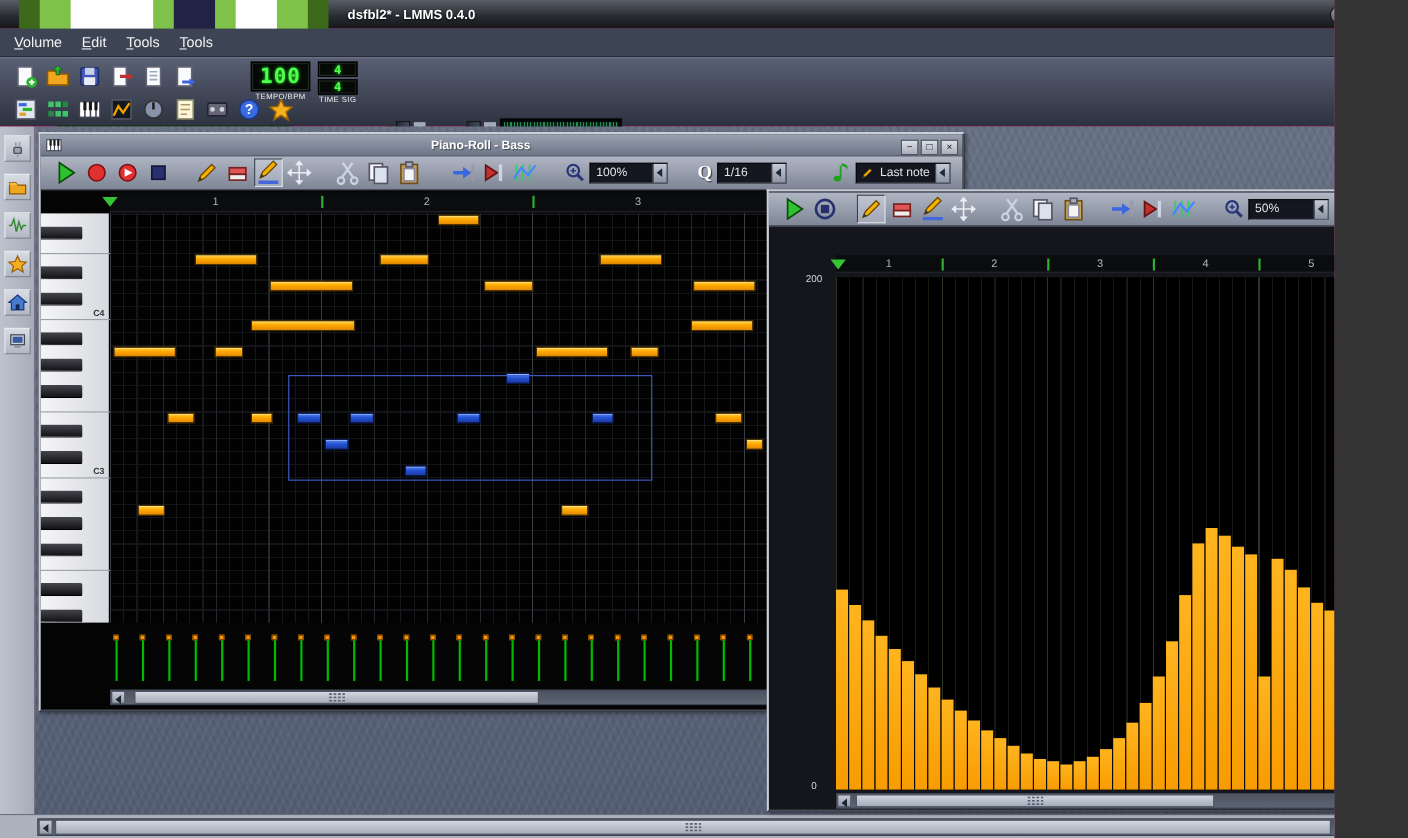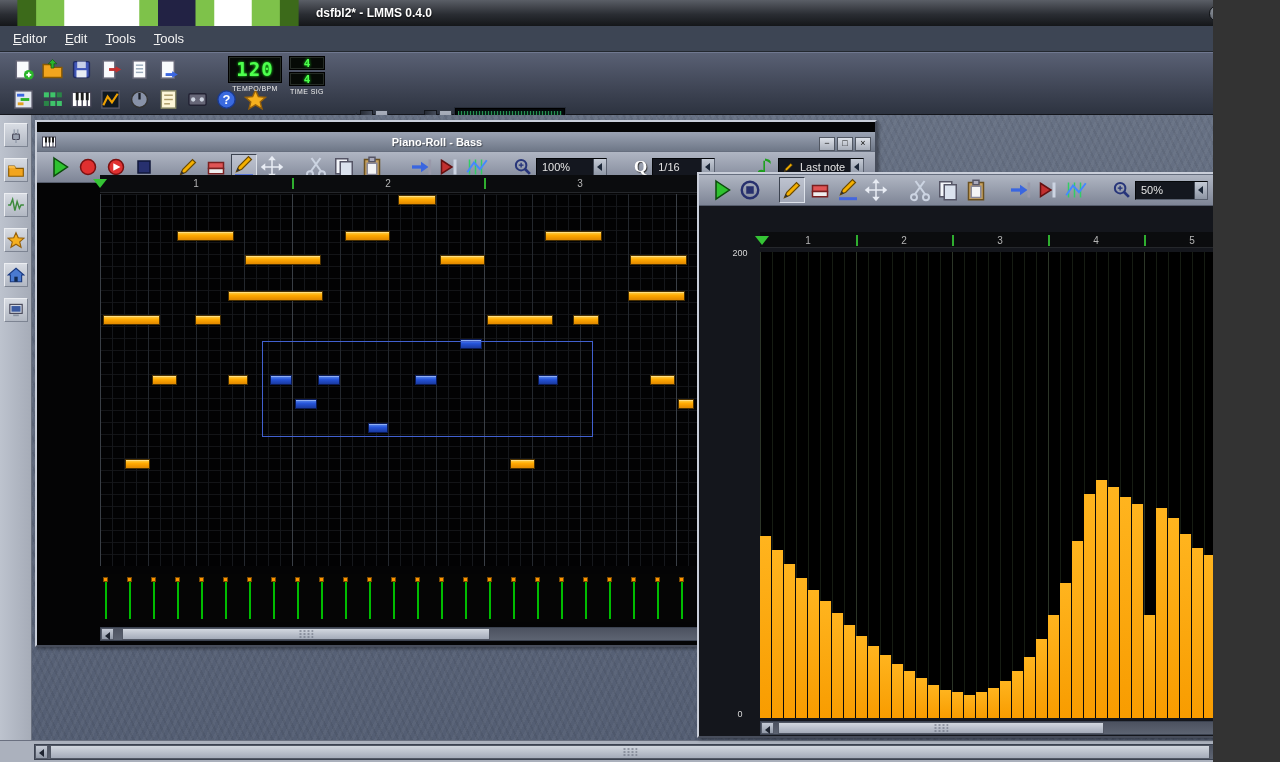--- a/index.html
+++ b/index.html
@@ -69,21 +69,21 @@
 
   
   .workspace { position:absolute; left:32px; top:115px; width:1248px; height:625px;
     background:repeating-linear-gradient(115deg, rgba(255,255,255,.035) 0 3px, transparent 3px 7px),
                repeating-linear-gradient(245deg, rgba(0,0,0,.06) 0 2px, transparent 2px 6px),
                linear-gradient(180deg,#677184,#545e73); }
 
   .subwin { position:absolute; border:2px solid; border-color:#c9ced9 #474d5b #474d5b #c9ced9;
     box-shadow:2px 2px 3px rgba(0,0,0,.35); }
   .sub-titlebar { height:19px; display:flex; align-items:center; padding:0 4px; }
-  .pr-win .sub-titlebar { background:linear-gradient(#9ba3b3,#6e7787);margin-top:10px; }
+  .pr-win .sub-titlebar { background:linear-gradient(#9ba3b3,#6e7787); }
   .ae-win .sub-titlebar { height:22px; background:linear-gradient(#7e92bf,#48587e); }
   .sub-title { flex:1; text-align:center; color:#fff; font-weight:bold; font-size:11px;
     text-shadow:1px 1px 1px rgba(0,0,0,.45); white-space:nowrap; overflow:hidden; }
   .sub-ic { width:16px; }
   .sub-ic svg { width:14px; height:14px; display:block; }
   .swbtn { width:16px; height:14px; margin-left:2px; background:linear-gradient(#dde1e8,#a8aeba);
     border:1px solid #515762; font-size:9px; line-height:11px; text-align:center; color:#111; }
   .sub-toolbar { height:32px; display:flex; align-items:center; padding-left:10px;
     background:linear-gradient(#b0b6c3,#7e8596); border-top:1px solid #666e7e; border-bottom:1px solid #565d6c; }
   .tbtn { width:26px; height:26px; margin-right:2px; display:flex; align-items:center; justify-content:center;
@@ -178,21 +178,21 @@
           <rect x="11" y="5" width="2" height="6" fill="#fff"></rect>
         </svg>
       </span>
     <span class="title-text">dsfbl2* - LMMS 0.4.0</span>
     <span class="wbtn">∨</span>
     <span class="wbtn">●</span>
     <span class="wbtn">×</span>
   </div>
 
   <div class="menubar" id="menubar">
-      <span class="menu-item">Editor</span>
+      <span class="menu-item">Volume</span>
       <span class="menu-item">Edit</span>
       <span class="menu-item">Tools</span>
       <span class="menu-item">Tools</span>
     </div>
 
   <div class="toolbar">
     <div class="tb-row" id="tb-row1">
         <button class="mbtn"><span><svg viewBox="0 0 16 16" style="width:100%;height:100%;display:block">
               <rect x="3" y="2" width="9" height="12" fill="#fafbfd" stroke="#667"></rect>
               <circle cx="11.7" cy="11.7" r="3.4" fill="#2bb52b"></circle>
@@ -270,21 +270,21 @@
             </svg></span></button>
         <button class="mbtn"><span><svg viewBox="0 0 16 16" style="width:100%;height:100%;display:block">
               <circle cx="8" cy="8" r="6" fill="#3a6ae0" stroke="#1a3a90"></circle>
               <text x="8" y="11" font-size="9" text-anchor="middle" fill="#fff" font-weight="bold" font-family="Liberation Sans,sans-serif">?</text>
             </svg></span></button>
         <button class="mbtn"><span><svg viewBox="0 0 16 16" style="width:100%;height:100%;display:block">
               <polygon points="8,1.5 10,6 15,6.5 11.3,9.7 12.5,14.5 8,11.8 3.5,14.5 4.7,9.7 1,6.5 6,6" fill="#f6b01e" stroke="#96600a"></polygon>
             </svg></span></button>
       </div>
     <div class="lcd-block tempo-block">
-      <div class="lcd">120</div>
+      <div class="lcd">100</div>
       <div class="lcd-label">TEMPO/BPM</div>
     </div>
     <div class="lcd-block sig-block">
       <div class="lcd">4</div>
       <div class="lcd">4</div>
       <div class="lcd-label">TIME SIG</div>
     </div>
     <div class="vol-tri"></div>
     <span class="tb-ic" style="left:331px;top:94px;width:14px;height:14px">
         <svg viewBox="0 0 16 16" style="width:100%;height:100%;display:block">
@@ -497,20 +497,42 @@
           <span class="dd-btn"></span>
         </div>
       </div>
       <div class="pr-timeline" id="pr-timeline">
         <span class="tl-marker" style="left:0"></span>
       <span class="tl-num" style="left: 96px;">1</span>
           <span class="tl-num" style="left: 288px;">2</span>
           <span class="tl-tick" style="left: 192px;"></span>
           <span class="tl-num" style="left: 480px;">3</span>
           <span class="tl-tick" style="left: 384px;"></span>
+        </div>
+      <div class="pr-keys" id="pr-keys">
+          <div class="key-black" style="top: 12px;"></div>
+          <div class="key-sep" style="top: 36px;"></div>
+          <div class="key-black" style="top: 48px;"></div>
+          <div class="key-black" style="top: 72px;"></div>
+          <div class="key-sep" style="top: 96px;"></div>
+          <div class="key-black" style="top: 108px;"></div>
+          <div class="key-black" style="top: 132px;"></div>
+          <div class="key-black" style="top: 156px;"></div>
+          <div class="key-sep" style="top: 180px;"></div>
+          <div class="key-black" style="top: 192px;"></div>
+          <div class="key-black" style="top: 216px;"></div>
+          <div class="key-sep" style="top: 240px;"></div>
+          <div class="key-black" style="top: 252px;"></div>
+          <div class="key-black" style="top: 276px;"></div>
+          <div class="key-black" style="top: 300px;"></div>
+          <div class="key-sep" style="top: 324px;"></div>
+          <div class="key-black" style="top: 336px;"></div>
+          <div class="key-black" style="top: 360px;"></div>
+          <span class="key-label" style="top: 86px;">C4</span>
+          <span class="key-label" style="top: 230px;">C3</span>
         </div>
       <div class="pr-grid" id="pr-grid">
           <div class="note" style="left: 298px; top: 1px; width: 38px;"></div>
           <div class="note" style="left: 77px; top: 37px; width: 57px;"></div>
           <div class="note" style="left: 245px; top: 37px; width: 45px;"></div>
           <div class="note" style="left: 445px; top: 37px; width: 57px;"></div>
           <div class="note" style="left: 145px; top: 61px; width: 76px;"></div>
           <div class="note" style="left: 340px; top: 61px; width: 45px;"></div>
           <div class="note" style="left: 530px; top: 61px; width: 57px;"></div>
           <div class="note" style="left: 128px; top: 97px; width: 95px;"></div>

